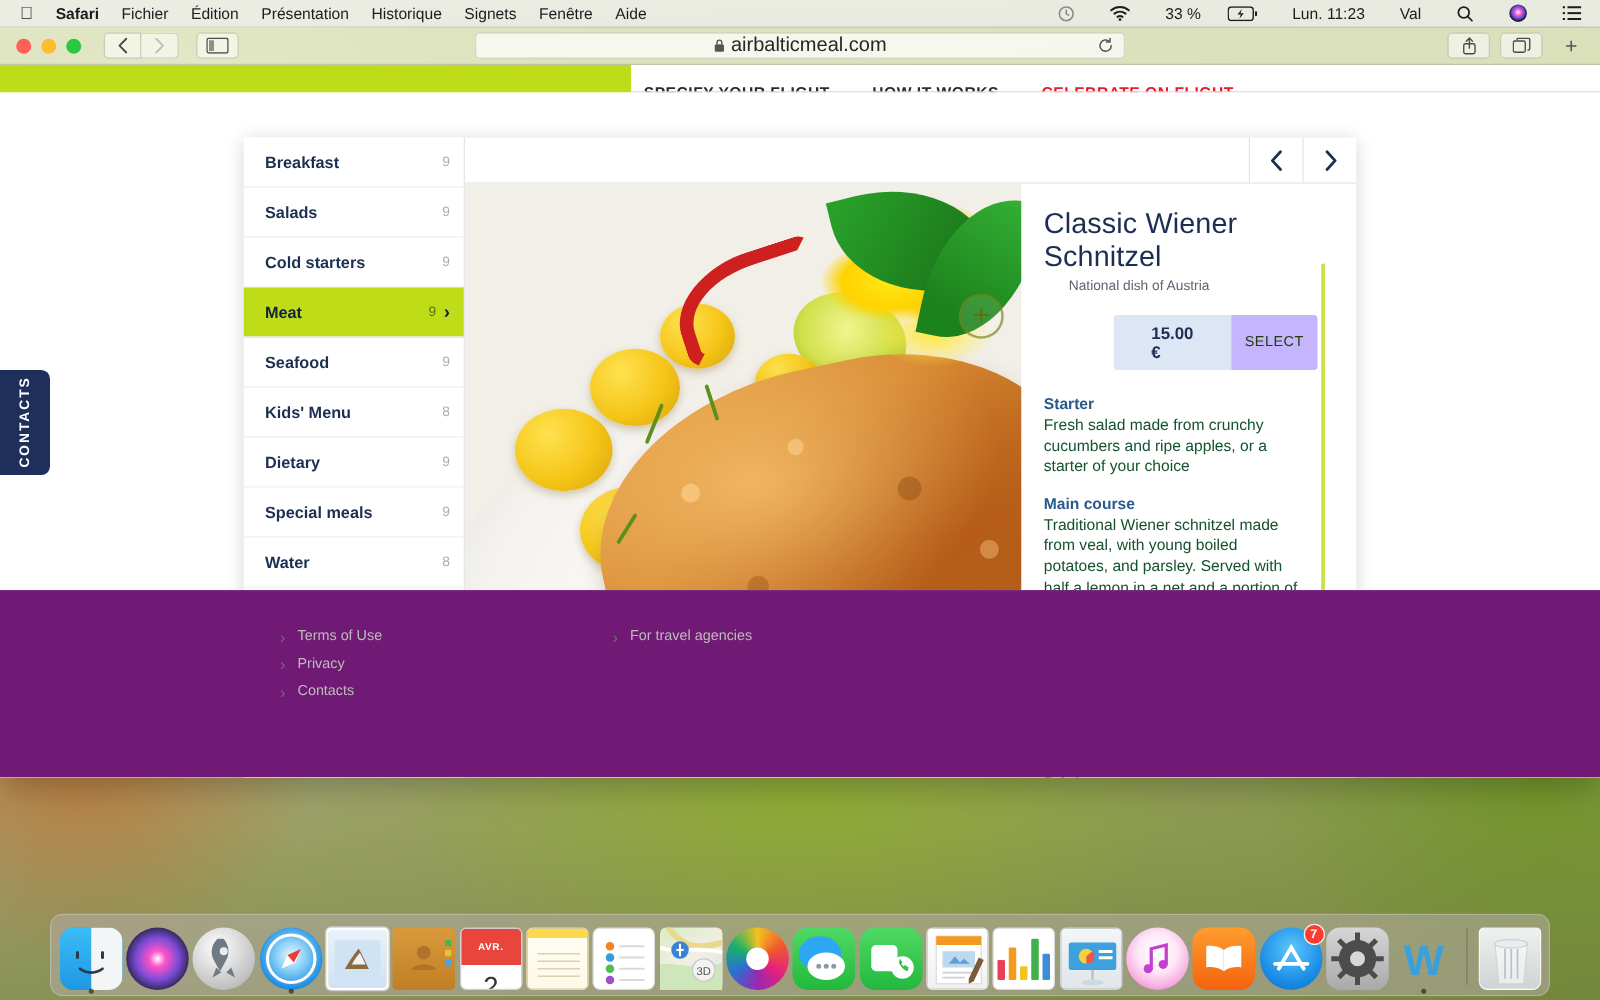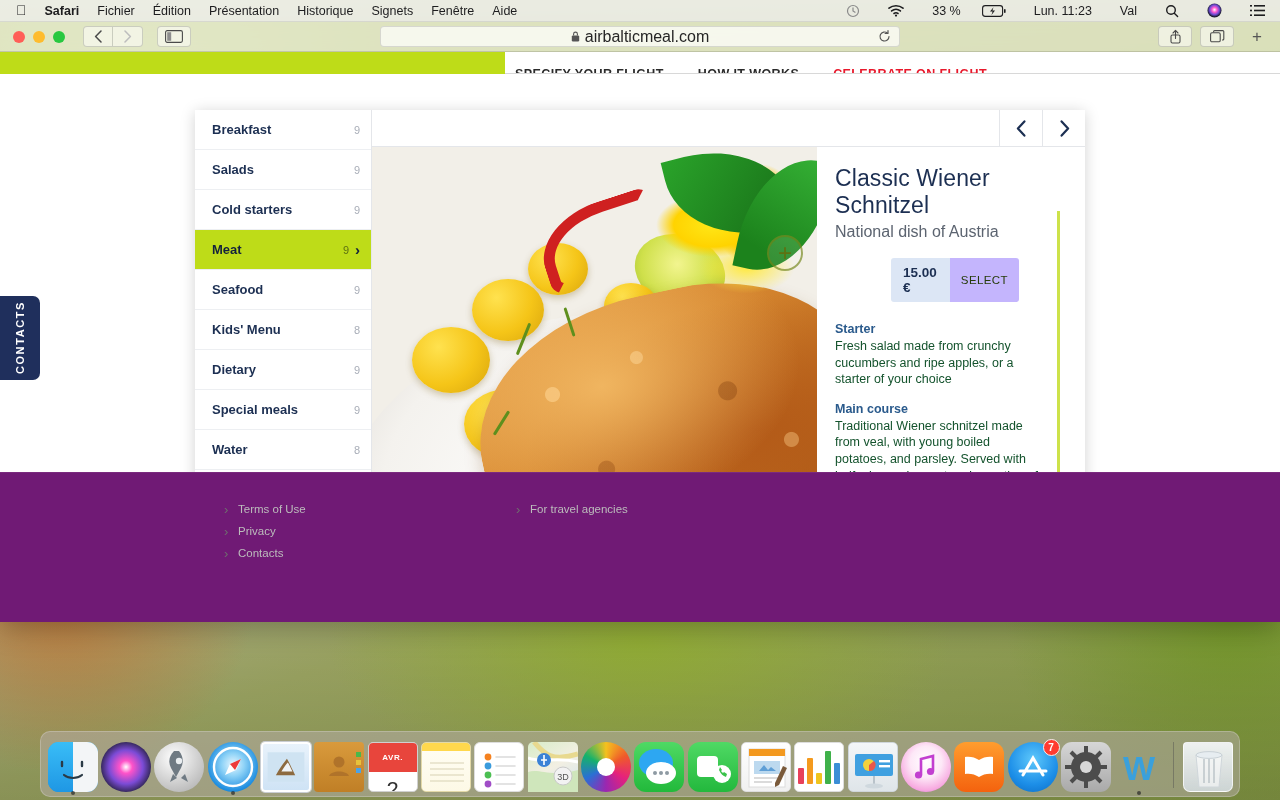--- a/index.html
+++ b/index.html
@@ -228,25 +228,25 @@
     display: flex; align-items: center; justify-content: center;
     color: #5e7212; font-size: 24px; font-weight: 300; line-height: 1;
     background: rgba(255,255,255,.12);
   }
 
   #dish-info {
     flex: 1; position: relative; padding: 18px 22px 0 18px; min-width: 0;
     overflow: hidden;
   }
   #dish-title { font-size: 23px; color: #1c2f52; font-weight: normal; letter-spacing: .1px; }
-  #dish-subtitle { font-size: 16px; color: #5c6470; margin-top: 4px; }
+  #dish-subtitle { font-size: 11px; color: #5c6470; margin-top: 4px; margin-left: 20px; }
   #price-row { display: flex; margin: 17px 0 0 56px; width: 128px; }
   #price {
     background: #dce6f5; color: #1c2f52; font-weight: bold; font-size: 13.5px;
-    padding: 7px 12px; border-radius: 3px 0 0 3px; display: flex; align-items: center;
+    padding: 7px 30px; border-radius: 3px 0 0 3px; display: flex; align-items: center;
   }
   #select-btn {
     background: #c4b5fd; color: #263b0a; font-weight: normal; font-size: 11.5px;
     letter-spacing: .4px; padding: 7px 11px; border-radius: 0 3px 3px 0;
     display: flex; align-items: center; border: none; cursor: pointer;
   }
   #courses { margin-top: 20px; }
   .course { margin-bottom: 14px; }
   .course-name { font-size: 12.5px; font-weight: bold; color: #2a5a8c; margin-bottom: 2px; }
   .course-desc { font-size: 12.5px; color: #14532d; line-height: 16.6px; max-width: 205px; }
@@ -256,21 +256,21 @@
   #scroll-thumb { position: absolute; left: 0; top: 0; width: 3px; height: 312px; background: #cde24a; }
 
   
   #footer {
     position: absolute; left: 0; bottom: 0; width: 1280px; height: 150px;
     background: #701a75; z-index: 10;
     border-top: 1px solid rgba(255,255,255,.07);
   }
   .foot-col { position: absolute; top: 30px; font-size: 11.5px; }
   #foot-col-1 { left: 238px; }
-  #foot-col-2 { left: 530px; }
+  #foot-col-2 { left: 504px; }
   .foot-link { color: #bcbcbc; margin-bottom: 10px; position: relative; }
   .foot-link::before {
     content: "\203A"; position: absolute; left: -14px; top: -1px; color: #6e6e6e; font-size: 13px;
   }
 
   
   #dock {
     position: absolute; left: 40px; bottom: 3px; width: 1200px; height: 66px;
     background: rgba(180,172,165,.55);
     border-radius: 10px; border: 1px solid rgba(255,255,255,.22);

